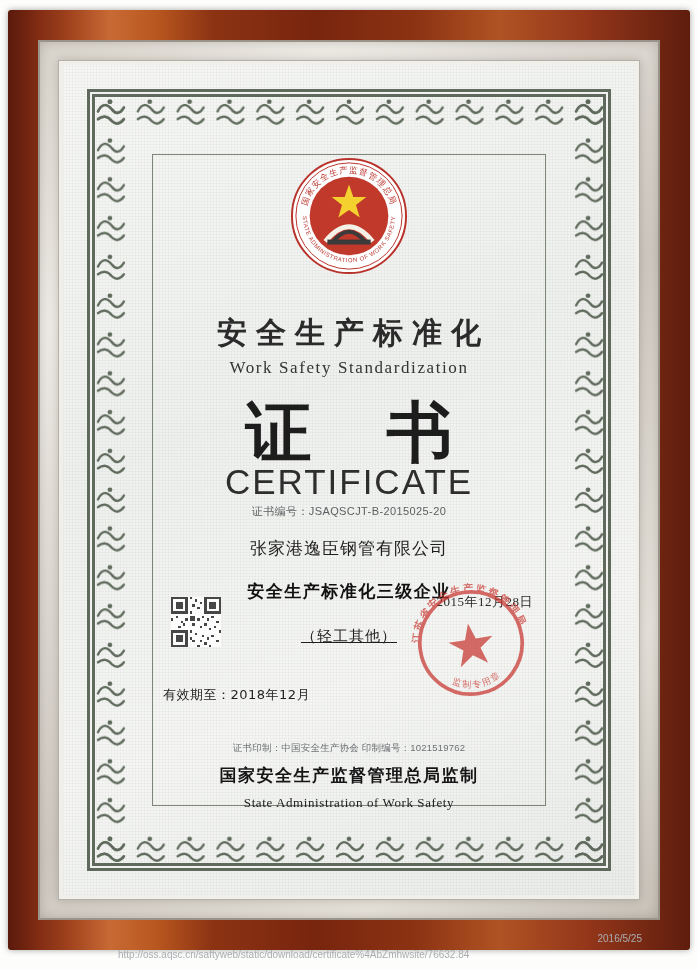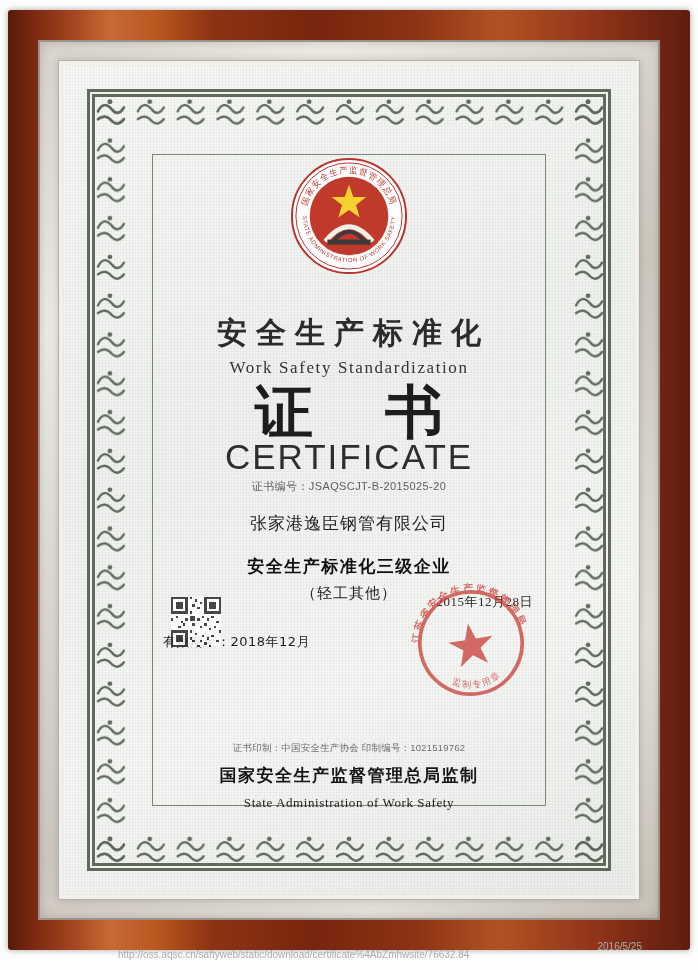--- a/index.html
+++ b/index.html
@@ -42,21 +42,21 @@
   .scan-bottom-text {
     position: absolute;
     bottom: 10px;
     left: 118px;
     font-size: 10px;
     color: #a9adb2;
     white-space: nowrap;
   }
   .scan-bottom-right {
     position: absolute;
-    bottom: 18px;
+    bottom: 26px;
     right: 56px;
     font-size: 10px;
     color: #a9adb2;
     white-space: nowrap;
     text-align: right;
   }
 
   
   .frame-outer {
     position: absolute;
@@ -160,23 +160,23 @@
     text-indent: 9px;
   }
   .title-en {
     margin-top: 4px;
     font-family: "Liberation Serif", serif;
     font-size: 17px;
     letter-spacing: 1.6px;
     color: #333;
   }
   .big-cn {
-    margin-top: 4px;
-    font-family: "DejaVu Sans", sans-serif;
-    font-size: 58px;
+    margin-top: 20px;
+    font-family: "DejaVu Sans", sans-serif;
+    font-size: 66px;
     font-weight: bold;
     letter-spacing: 26px;
     color: #1d1d1d;
     text-indent: 26px;
     line-height: 1.06;
   }
   .big-en {
     margin-top: -6px;
     font-family: Liberation Sans, sans-serif;
     font-size: 35px;
@@ -200,29 +200,30 @@
   }
   .grade {
     margin-top: 20px;
     font-family: "DejaVu Sans", sans-serif;
     font-size: 17px;
     font-weight: bold;
     color: #111;
     letter-spacing: 1.5px;
   }
   .grade-sub {
-    margin-top: 6px;
+    margin-top: 24px;
     font-family: "DejaVu Sans", sans-serif;
     font-size: 15px;
     color: #1f1f1f;
     letter-spacing: 1px;
+    text-decoration: underline;
   }
 
   .valid {
-    margin-top: 30px;
+    margin-top: 40px;
     text-align: left;
     padding-left: 30px;
     font-family: "DejaVu Sans", sans-serif;
     font-size: 13px;
     color: #1f1f1f;
     letter-spacing: 0.5px;
   }
 
   
   .qr {

